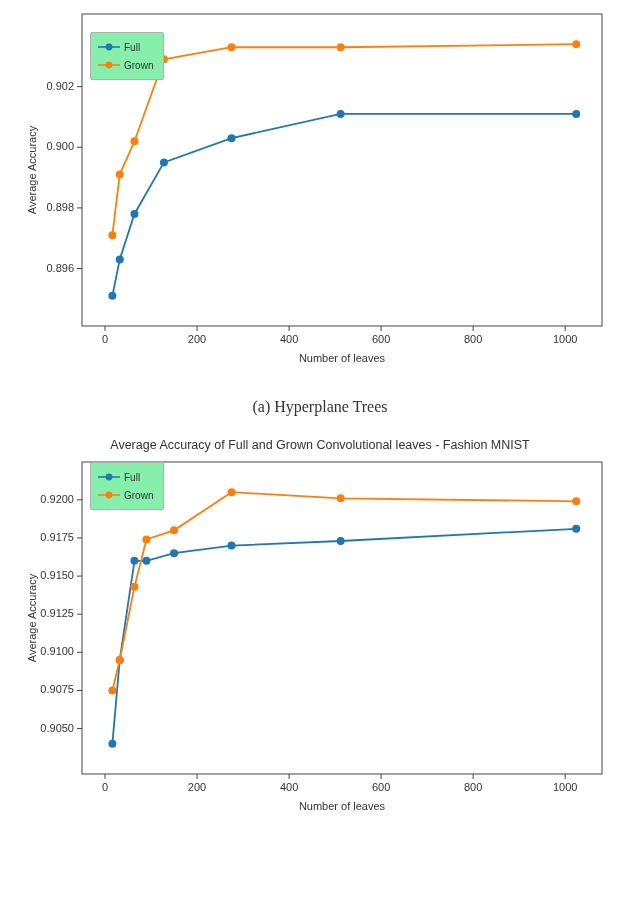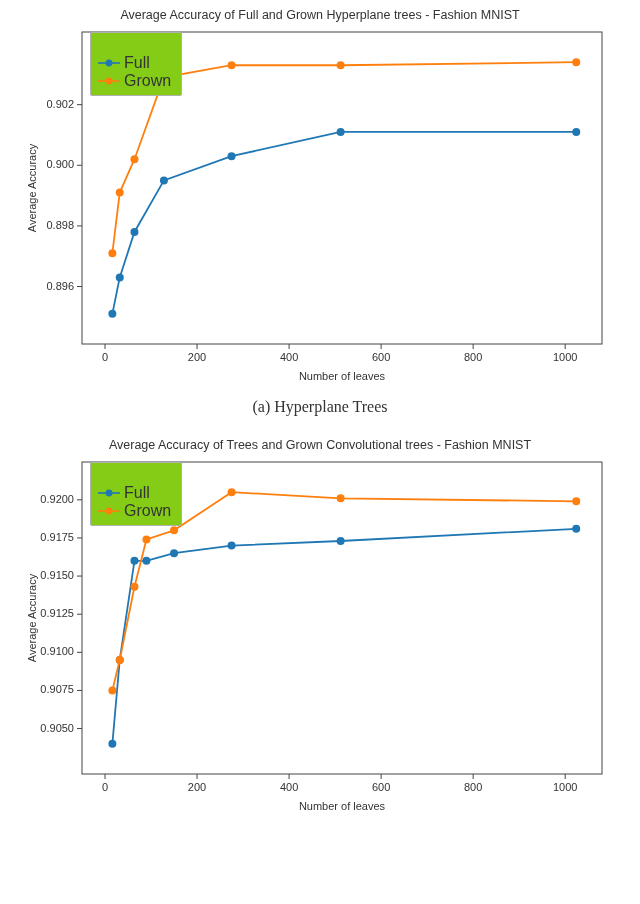--- a/index.html
+++ b/index.html
@@ -25,37 +25,36 @@
       font-family: Georgia, "Times New Roman", serif;
       font-size: 16px;
       text-align: center;
       margin: 8px 0 14px 0;
     }
     svg { display: block; }
     .legend-box {
       position: absolute;
       top: 24px; left: 70px;
       border: 1px solid #b0b0b0;
-      background: #84cc16;
-      padding: 21px 10px 5px 7px;
-      font-size: 16px;
+      background: #86efac;
+      padding: 5px 10px 5px 7px;
+      font-size: 10px;
       border-radius: 2px;
     }
     .legend-row { display: flex; align-items: center; height: 18px; }
     .legend-swatch { width: 22px; display:flex; align-items:center; justify-content:center; margin-right:4px; }
     .legend-swatch svg { overflow: visible; }
     .lgline { stroke-width: 1.6; }
     .lgdot { r: 3.4; }
   </style>
 </head>
 <body>
 
 <div class="panel">
   <div class="chart-box" style="height:382px">
-    <div class="chart-title">Average Accuracy of Full and Grown Hyperplane trees - Fashion MNIST</div>
     <div class="legend-box">
       <div class="legend-row">
         <span class="legend-swatch">
           <svg width="22" height="10">
               <line class="lgline" x1="0" y1="5" x2="22" y2="5" stroke="#1f77b4"></line>
               <circle class="lgdot" cx="11" cy="5" fill="#1f77b4"></circle>
             </svg>
         </span>
         <span>Full</span>
       </div>
@@ -109,21 +108,21 @@
         <circle cx="211.55752212389382" cy="39.22502914885314" r="4" fill="#ff7f0e"></circle>
         <circle cx="320.6194690265487" cy="39.22502914885314" r="4" fill="#ff7f0e"></circle>
         <circle cx="556.2300884955753" cy="36.19354838709677" r="4" fill="#ff7f0e"></circle>
       </svg>
   </div>
   <div class="sub-caption">(a) Hyperplane Trees</div>
 </div>
 
 <div class="panel">
   <div class="chart-box" style="height:382px">
-    <div class="chart-title">Average Accuracy of Trees and Grown Convolutional trees - Fashion MNIST</div>
+    <div class="chart-title">Average Accuracy of Full and Grown Convolutional leaves - Fashion MNIST</div>
     <div class="legend-box">
       <div class="legend-row">
         <span class="legend-swatch">
           <svg width="22" height="10">
               <line class="lgline" x1="0" y1="5" x2="22" y2="5" stroke="#1f77b4"></line>
               <circle class="lgdot" cx="11" cy="5" fill="#1f77b4"></circle>
             </svg>
         </span>
         <span>Full</span>
       </div>

